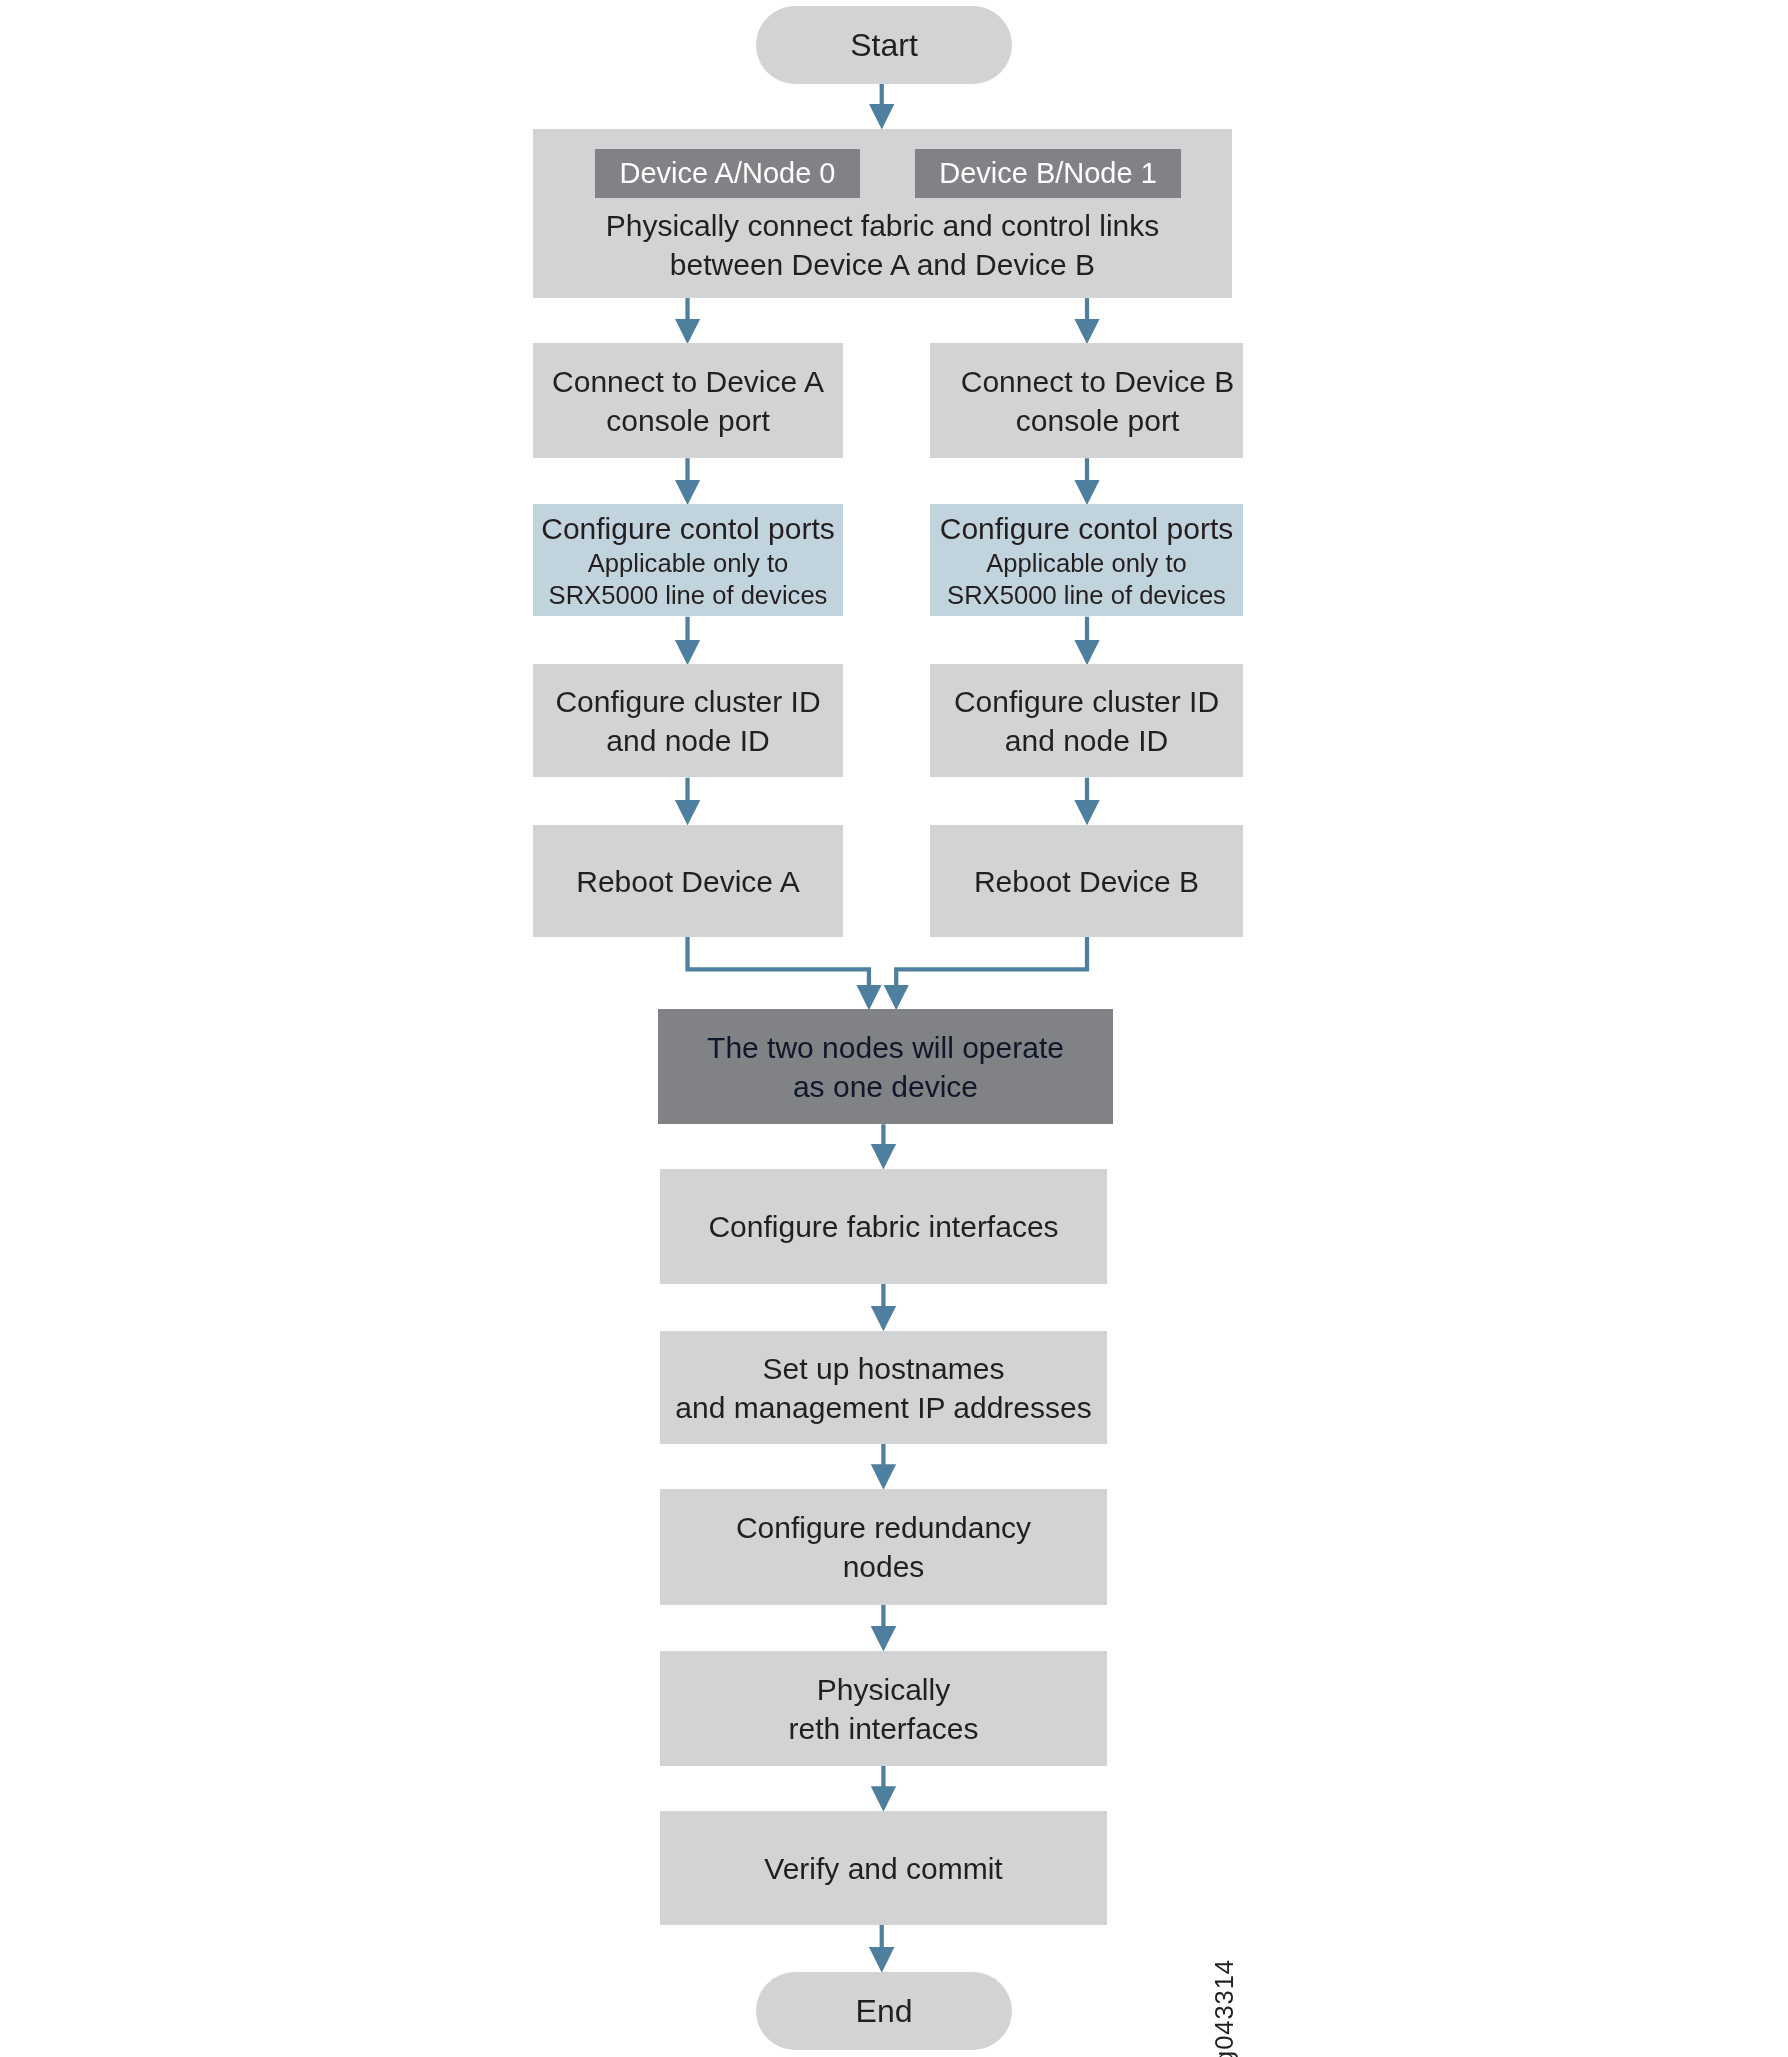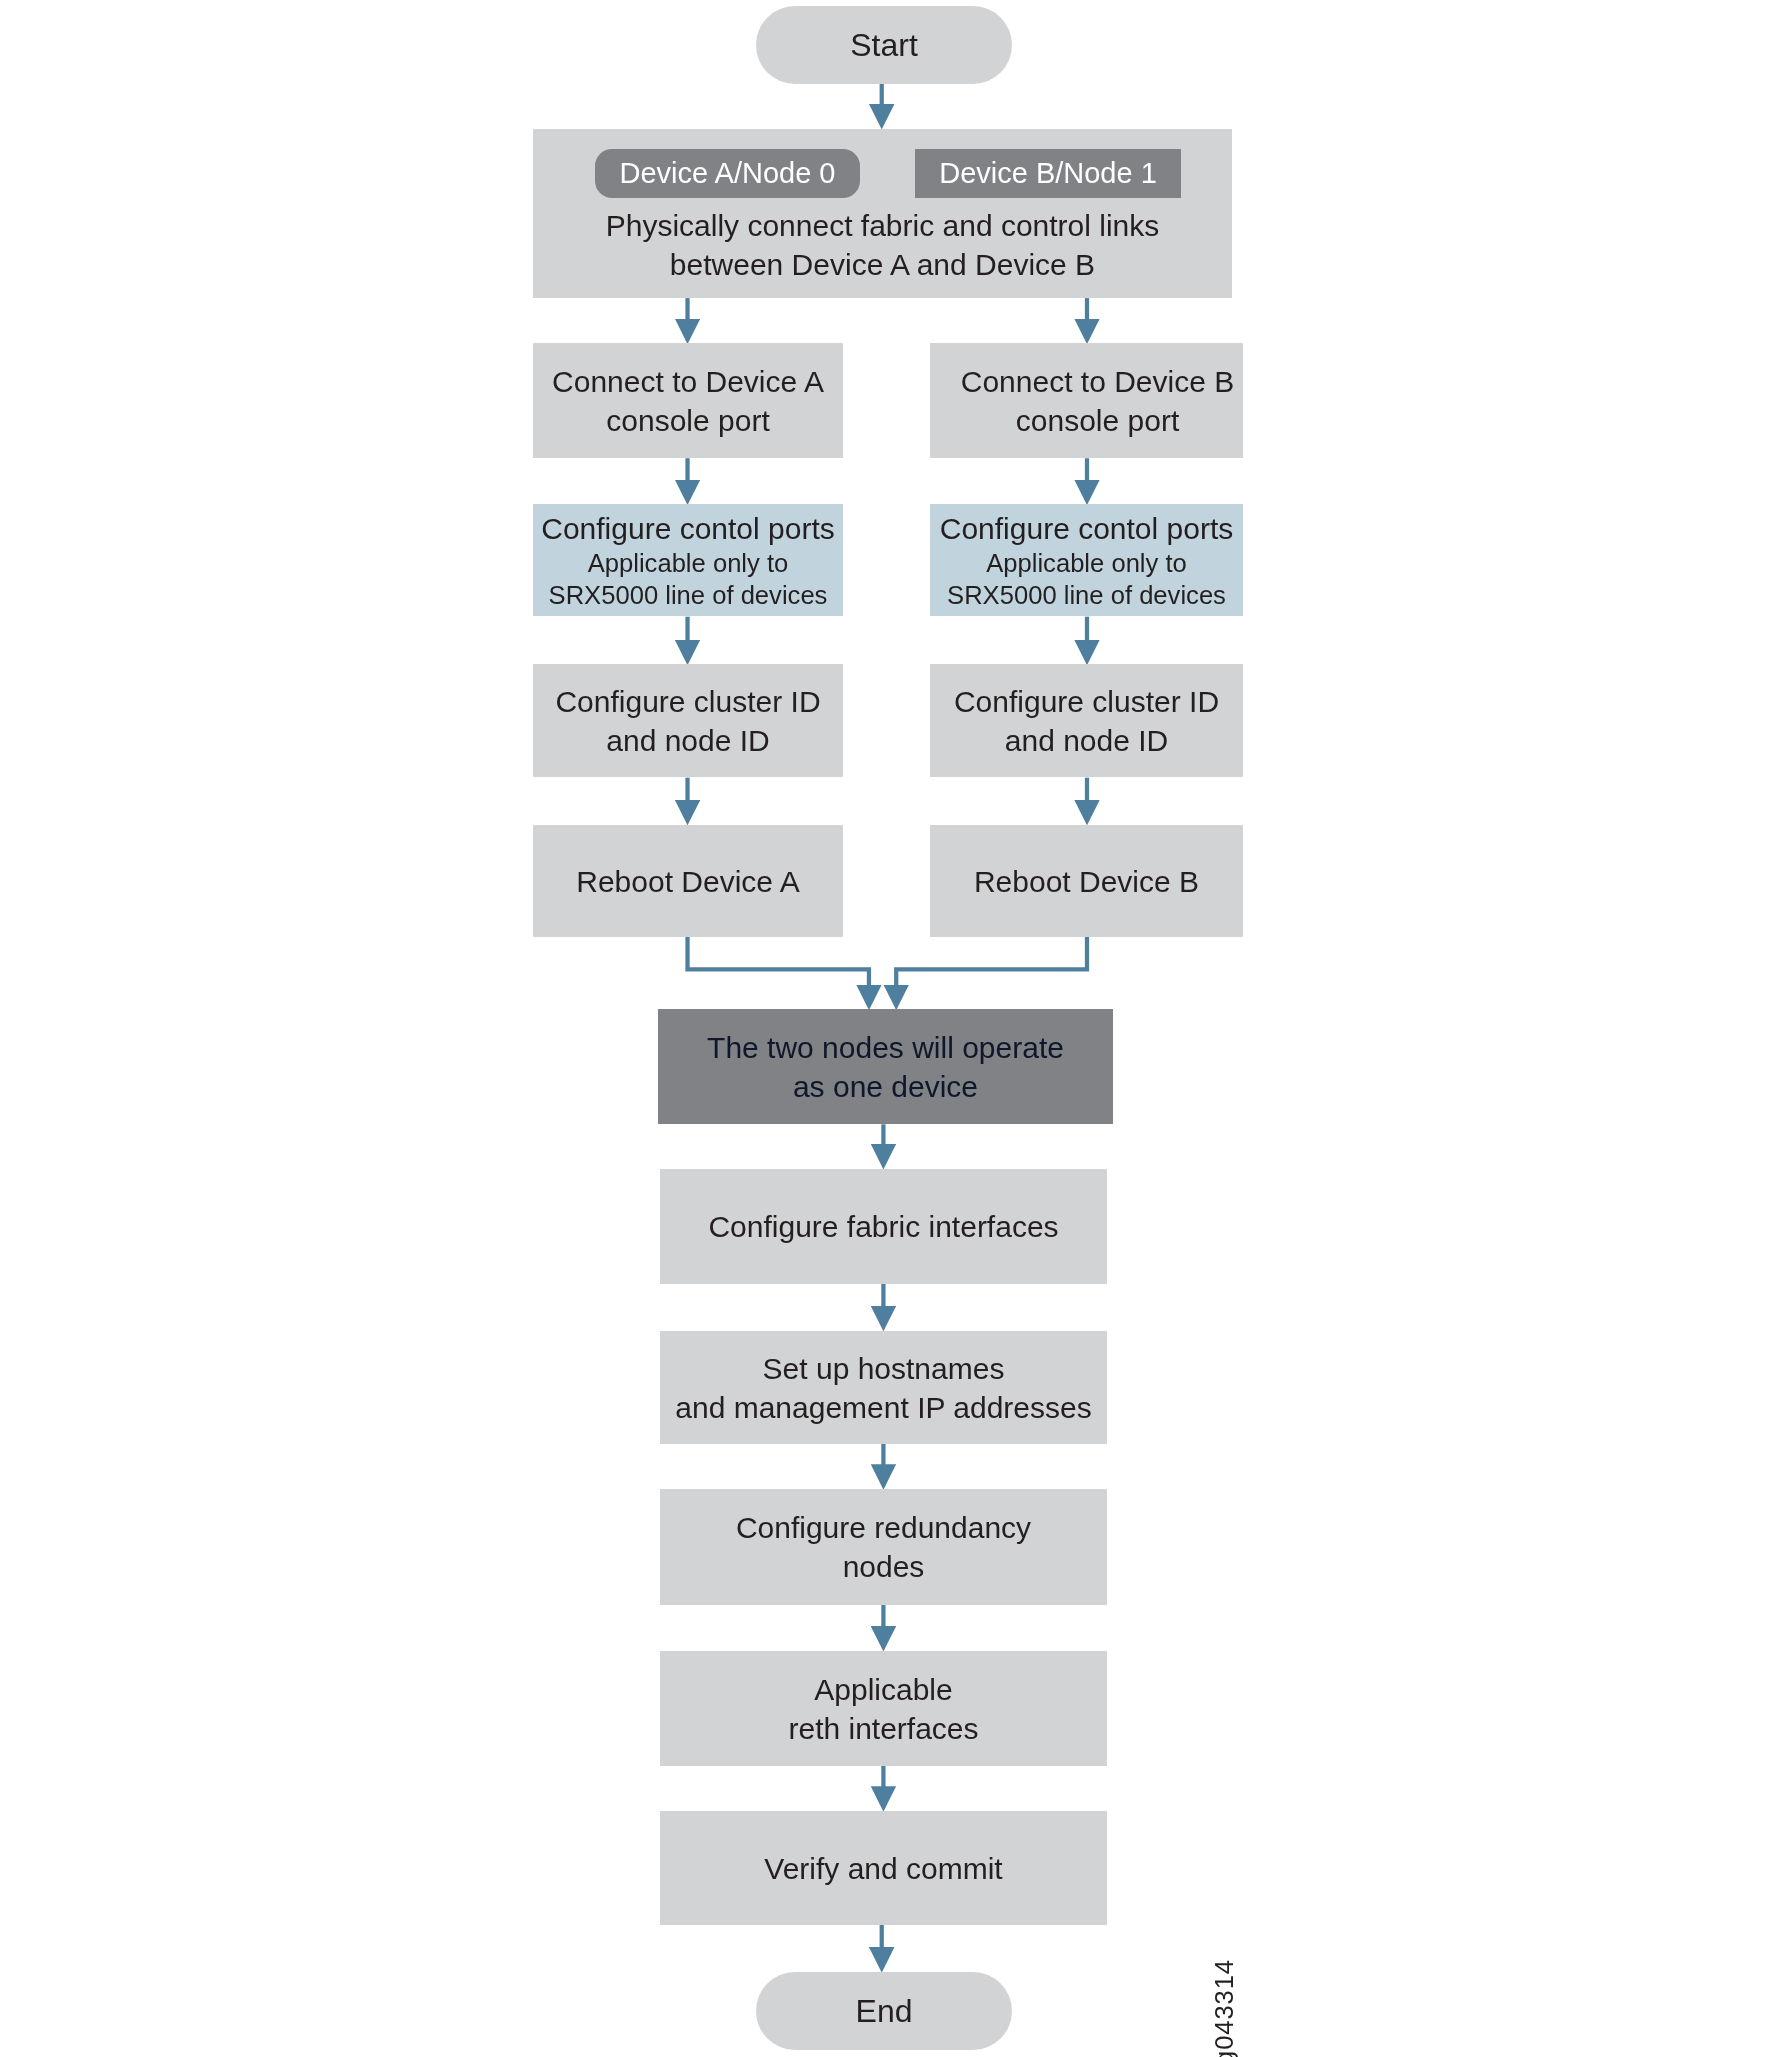--- a/index.html
+++ b/index.html
@@ -81,21 +81,21 @@
       <path d="M1037 2073 V2121" marker-end="url(#ah)"></path>
       <path d="M1035 2260 V2310" marker-end="url(#ah)"></path>
     </g>
   </svg>
 
   <div class="node gray pill" style="left:756px; top:6px; width:256px; height:78px;">
     <span>Start</span>
   </div>
 
   <div class="node gray" style="left:533px; top:129px; width:699px; height:169px;">
-    <div class="badge" style="left:62px; top:19.6px; width:265px; height:49px;border-radius:17px;">Device A/Node 0</div>
+    <div class="badge" style="left:62px; top:19.6px; width:265px; height:49px;">Device A/Node 0</div>
     <div class="badge" style="left:382px; top:19.6px; width:266px; height:49px;">Device B/Node 1</div>
     <div class="setup-text">
       <span class="line">Physically connect fabric and control links</span>
       <span class="line">between Device A and Device B</span>
     </div>
   </div>
 
   <div class="node gray" style="left:533px; top:343px; width:310px; height:115px;">
     <span class="line">Connect to Device A</span>
     <span class="line">console port</span>
@@ -140,21 +140,21 @@
   </div>
   <div class="node gray" style="left:660px; top:1331px; width:447px; height:113px;">
     <span class="line">Set up hostnames</span>
     <span class="line">and management IP addresses</span>
   </div>
   <div class="node gray" style="left:660px; top:1489px; width:447px; height:116px;">
     <span class="line">Configure redundancy</span>
     <span class="line">nodes</span>
   </div>
   <div class="node gray" style="left:660px; top:1651px; width:447px; height:115px;">
-    <span class="line">Applicable</span>
+    <span class="line">Physically</span>
     <span class="line">reth interfaces</span>
   </div>
   <div class="node gray" style="left:660px; top:1811px; width:447px; height:114px;">
     <span class="line">Verify and commit</span>
   </div>
 
   <div class="node gray pill" style="left:756px; top:1972px; width:256px; height:78px;">
     <span>End</span>
   </div>
 

